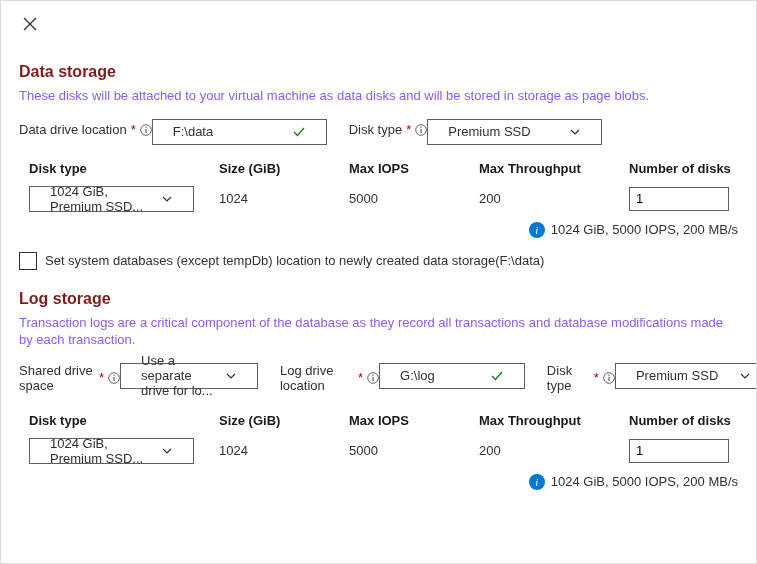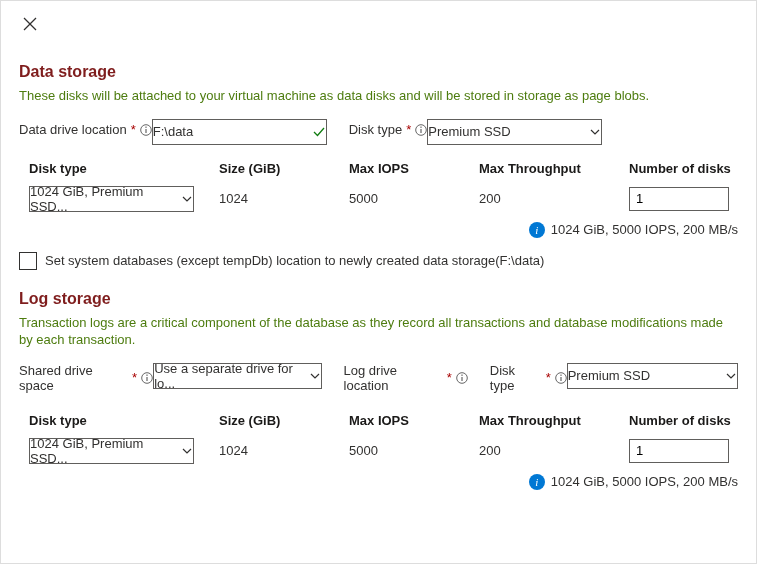--- a/index.html
+++ b/index.html
@@ -18,41 +18,41 @@
     display: flex;
     justify-content: space-between;
     align-items: center;
     margin-bottom: 28px;
   }
   .panel-title { font-size: 20px; font-weight: 600; color: #1b1a19; }
   .close-btn { cursor: pointer; padding: 4px; }
   .close-btn svg { display: block; }
 
   .section-title { font-size: 16px; font-weight: 600; margin-bottom: 6px; color: #7f1d1d;}
-  .section-desc { font-size: 13px; color: #4d7c0f; margin-bottom: 14px; line-height: 1.35; }
+  .section-desc { font-size: 13px; color: #8b5cf6; margin-bottom: 14px; line-height: 1.35; }
 
   .field-row { display: flex; gap: 22px; margin-bottom: 10px; }
   .field { display: flex; }
   .field-label {
     font-size: 13px;
     color: #323130;
     margin-bottom: 4px;
     display: flex;
     align-items: center;
     gap: 4px;
   }
   .req { color: #a80000; font-weight: 400; }
   .info-icon { width: 12px; height: 12px; display:inline-flex; align-items:center; justify-content:center;}
   .info-icon svg { display:block; }
 
   .input-like {
     height: 26px;
     border: 1px solid #605e5c;
     background: #fff;
-    padding: 0 0;
+    padding: 0 20px;
     font-size: 13px;
     display: flex;
     align-items: center;
     justify-content: space-between;
     gap: 6px;
   }
   .input-like.w175 { width: 175px; }
   .input-like.w195 { width: 172px; }
   .check-icon svg, .chev svg { display:block; }
 
@@ -222,20 +222,28 @@
       <span>Log drive location</span>
       <span class="req">*</span>
       <span class="info-icon">
         <svg width="12" height="12" viewBox="0 0 12 12">
             <circle cx="6" cy="6" r="5.3" fill="none" stroke="#666" stroke-width="1"></circle>
             <rect x="5.4" y="5" width="1.2" height="4" fill="#666"></rect>
             <rect x="5.4" y="2.5" width="1.2" height="1.4" fill="#666"></rect>
           </svg>
       </span>
     </div>
+    <div class="input-like w175">
+      <span>G:\log</span>
+      <span class="check-icon">
+        <svg width="14" height="14" viewBox="0 0 14 14">
+            <polyline points="2,7 5.5,10.5 12,3" fill="none" stroke="#107c10" stroke-width="1.3"></polyline>
+          </svg>
+      </span>
+    </div>
   </div>
   <div class="field">
     <div class="field-label">
       <span>Disk type</span>
       <span class="req">*</span>
       <span class="info-icon">
         <svg width="12" height="12" viewBox="0 0 12 12">
             <circle cx="6" cy="6" r="5.3" fill="none" stroke="#666" stroke-width="1"></circle>
             <rect x="5.4" y="5" width="1.2" height="4" fill="#666"></rect>
             <rect x="5.4" y="2.5" width="1.2" height="1.4" fill="#666"></rect>

